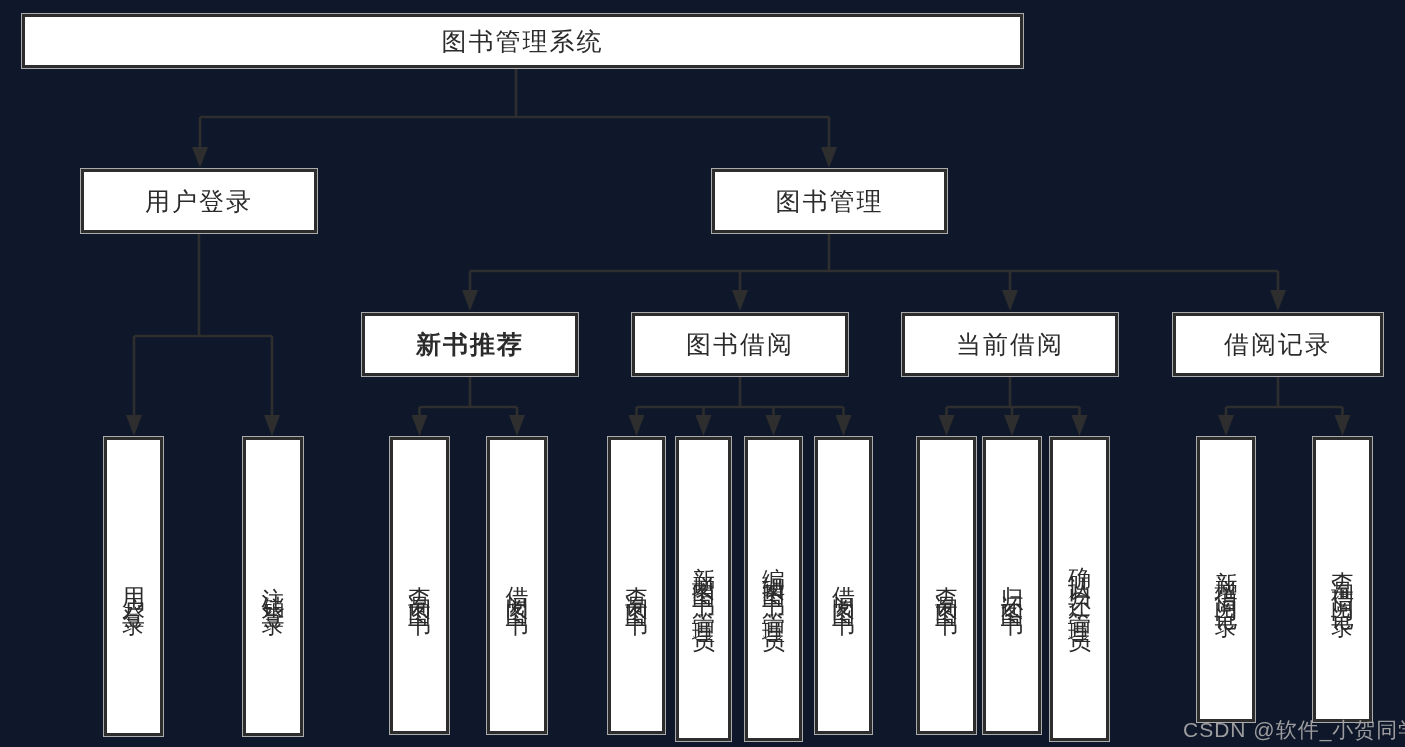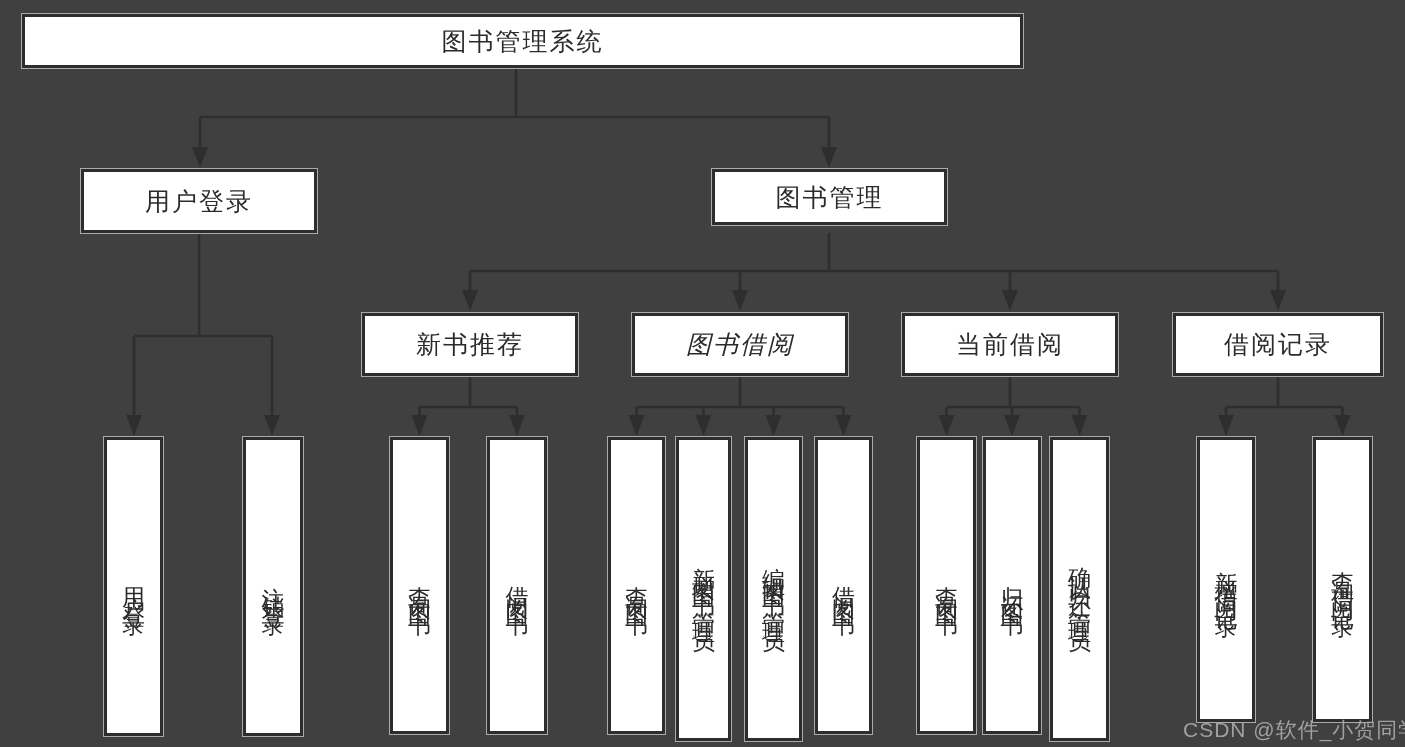--- a/index.html
+++ b/index.html
@@ -1,17 +1,17 @@
 <!DOCTYPE html>
 <html><head>
 <meta charset="utf-8">
 <style>
   html,body{margin:0;padding:0;background:#ffffff;}
   .stage{
-    position:relative;width:1405px;height:747px;background:#404040;overflow:hidden;
+    position:relative;width:1405px;height:747px;background:#0f172a;overflow:hidden;
     font-family:"Liberation Sans","DejaVu Sans",sans-serif;
   }
   .connectors{position:absolute;left:0;top:0;z-index:1;}
   .node{
     position:absolute;box-sizing:border-box;background:#ffffff;
     border:3px solid #2d2d2d;box-shadow:0 0 0 1px #ababab;
     display:flex;align-items:center;justify-content:center;
     color:#2b2b2b;z-index:2;
   }
   .hbox{font-size:25px;letter-spacing:2px;white-space:nowrap;}
@@ -66,24 +66,24 @@
       <polygon points="1004,415 1020,415 1012,436"></polygon>
       <polygon points="1071.5,415 1087.5,415 1079.5,436"></polygon>
       <polygon points="1218,415 1234,415 1226,436"></polygon>
       <polygon points="1334.5,415 1350.5,415 1342.5,436"></polygon>
     </g>
   </svg>
 
   <div class="node hbox" style="left:22px;top:14px;width:1001px;height:54px;">图书管理系统</div>
 
   <div class="node hbox" style="left:81px;top:169px;width:236px;height:64px;">用户登录</div>
-  <div class="node hbox" style="left:712px;top:169px;width:235px;height:56px;">图书管理</div>
+  <div class="node hbox" style="left:712px;top:169px;width:235px;height:64px;">图书管理</div>
 
-  <div class="node hbox" style="left:362px;top:313px;width:216px;height:63px;">新书推荐</div>
-  <div class="node hbox" style="left:632px;top:313px;width:216px;height:63px;font-style:italic;">图书借阅</div>
+  <div class="node hbox" style="left:362px;top:313px;width:216px;height:63px;font-weight:bold;">新书推荐</div>
+  <div class="node hbox" style="left:632px;top:313px;width:216px;height:63px;">图书借阅</div>
   <div class="node hbox" style="left:902px;top:313px;width:216px;height:63px;text-align:center;">当前借阅</div>
   <div class="node hbox" style="left:1173px;top:313px;width:210px;height:63px;">借阅记录</div>
 
   <div class="node vbox" style="left:104px;top:437px;width:59px;height:299px;">用户登录</div>
   <div class="node vbox" style="left:243px;top:437px;width:60px;height:299px;">注销登录</div>
 
   <div class="node vbox" style="left:390px;top:437px;width:59px;height:297px;">查询图书</div>
   <div class="node vbox" style="left:487px;top:437px;width:60px;height:297px;">借阅图书</div>
 
   <div class="node vbox" style="left:608px;top:437px;width:57px;height:297px;">查询图书</div>

